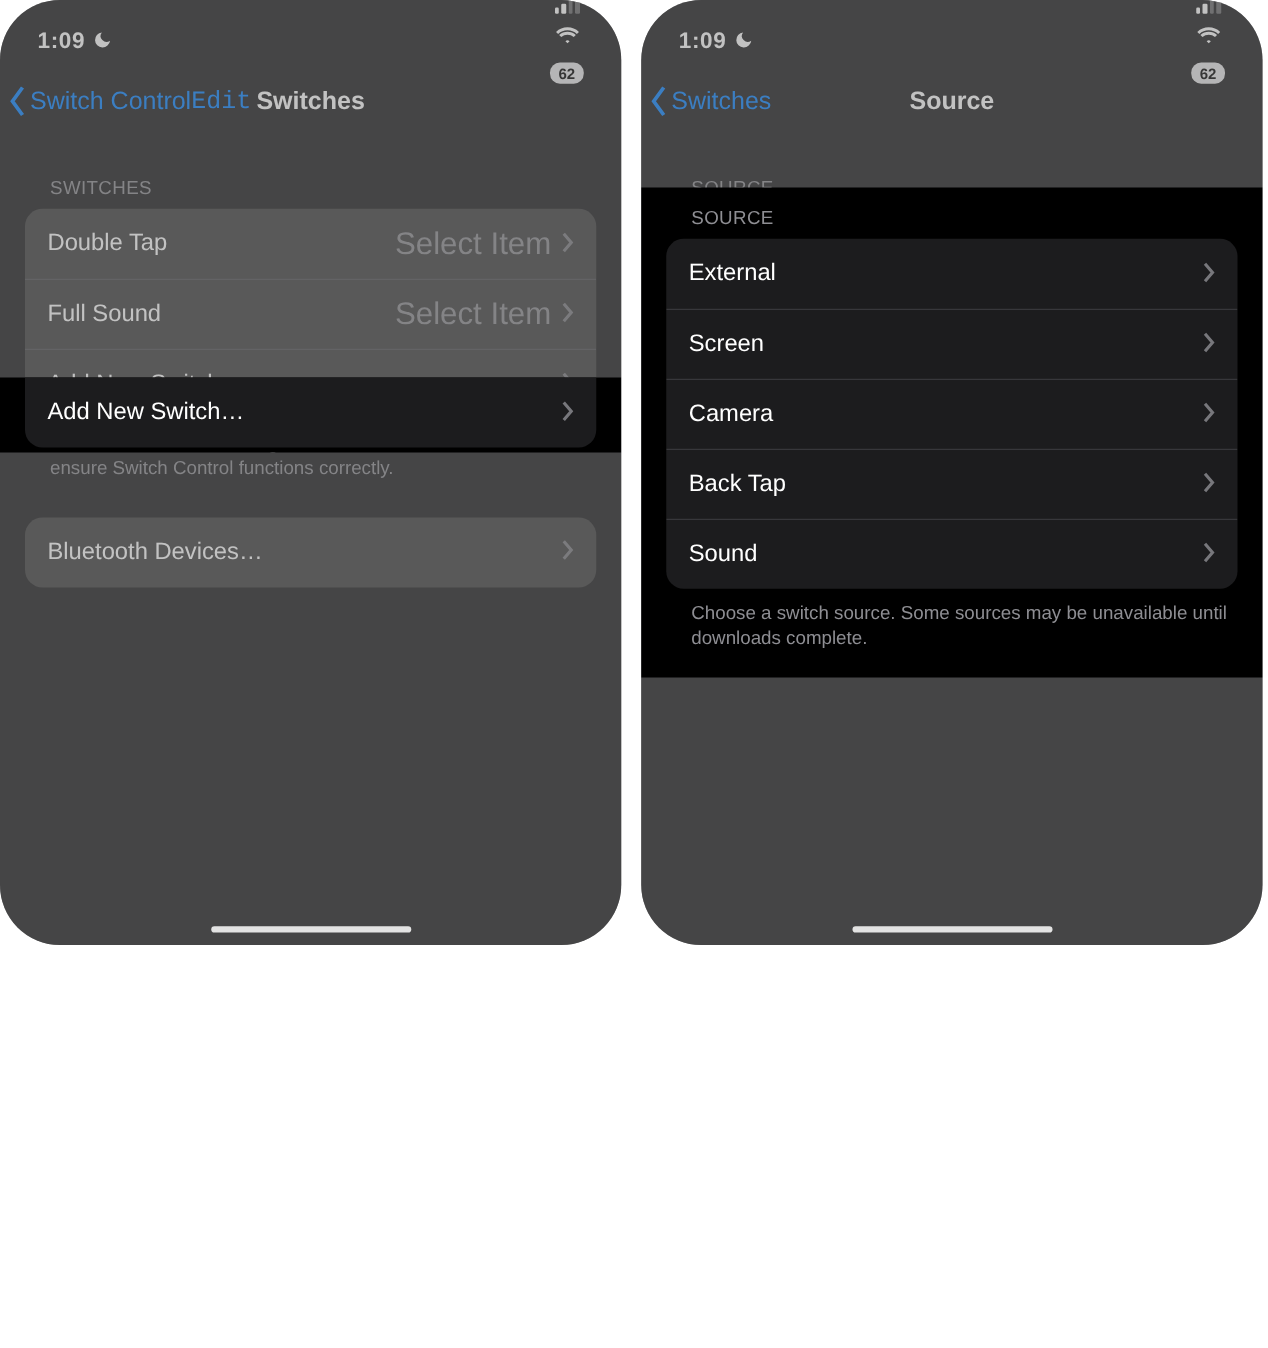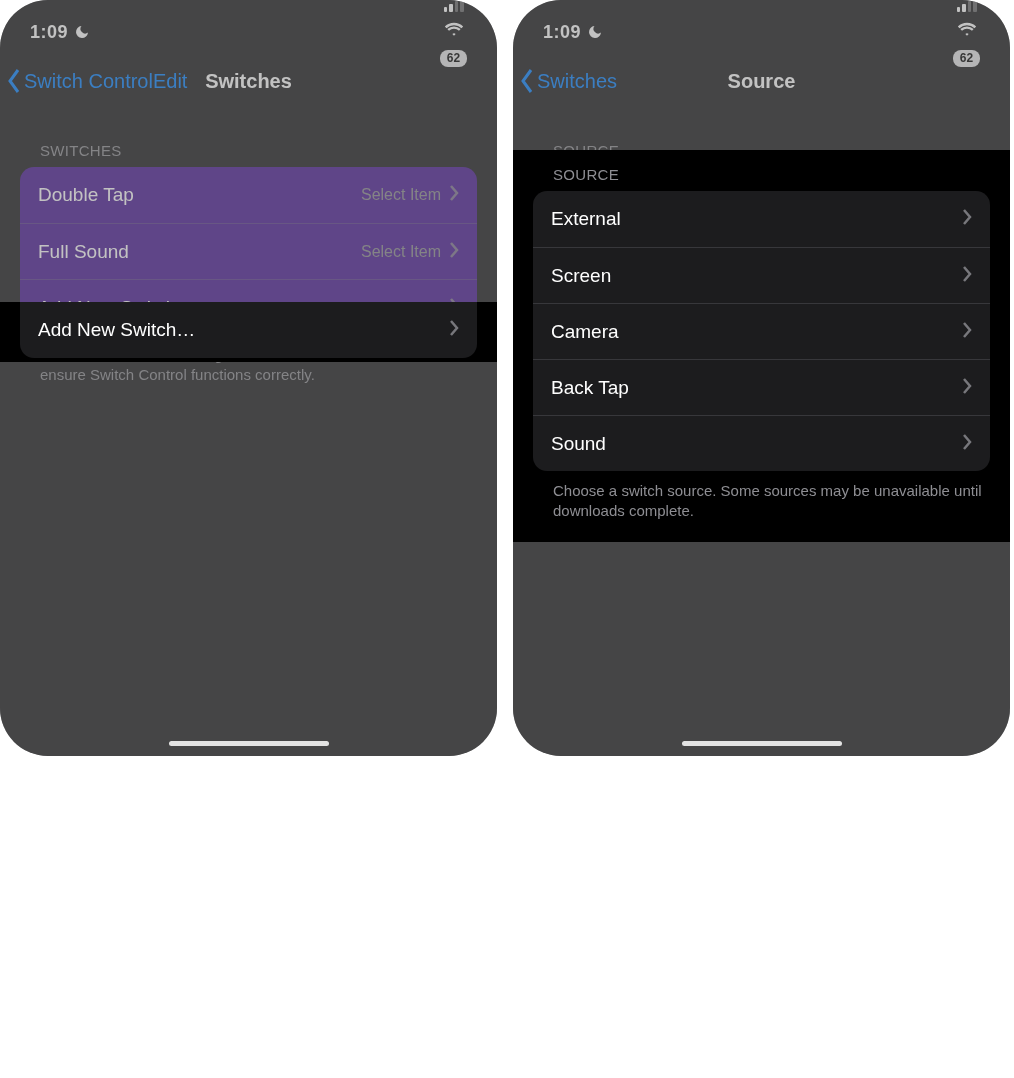--- a/index.html
+++ b/index.html
@@ -56,38 +56,38 @@
     position: relative;
     height: 60px;
   }
   .nav-back { display: flex; align-items: center; gap: 2px; color: #0a84ff; font-size: 20px; }
   .nav-back .chev { display:inline-flex; }
   .nav-back .chev svg { width: 16px; height: 28px; stroke: #0a84ff; stroke-width: 3; fill:none; }
   .nav-title {
     position: absolute; left: 0; right: 0; text-align: center;
     color: #fff; font-size: 20px; font-weight: 600; pointer-events:none;
   }
-  .nav-edit { color: #0a84ff; font-size: 20px; }
+  .nav-edit { color: #0a84ff; font-size: 20px; font-family: Liberation Mono, monospace; }
   .content { flex: 1; overflow: hidden; position: relative; }
   .section-header {
     text-transform: uppercase;
     color: #8e8e93; font-size: 15px; letter-spacing: 0.3px;
     padding: 28px 22px 8px 40px;
   }
   .group {
-    margin: 0 20px; background: #4c1d95; border-radius: 14px; overflow: hidden;
+    margin: 0 20px; background: #404040; border-radius: 14px; overflow: hidden;
   }
   .row {
     display: flex; align-items: center; justify-content: space-between;
     padding: 0 18px; height: 56px;
     border-top: 0.5px solid rgba(120,120,128,0.35);
   }
   .row:first-child { border-top: none; }
   .row .label { color: #fff; font-size: 19px; }
-  .row .detail { color: #8e8e93; font-size: 16px; display:flex; align-items:center; gap:8px;}
+  .row .detail { color: #8e8e93; font-size: 25px; display:flex; align-items:center; gap:8px;}
   .row .chev svg { width: 10px; height: 18px; stroke: rgba(142,142,147,0.8); stroke-width: 2.5; fill:none;}
   .footer-note {
     color: #8e8e93; font-size: 15px; line-height: 1.35;
     padding: 10px 24px 0 40px;
   }
   .home-indicator {
     position: absolute; bottom: 10px; left: 50%; transform: translateX(-50%);
     width: 160px; height: 5px; border-radius: 3px; background: rgba(255,255,255,0.85);
     z-index: 60;
   }
@@ -172,20 +172,30 @@
         <span class="label">Add New Switch…</span>
         <span class="detail">
             <span class="chev"><svg viewBox="0 0 10 18">
                 <polyline points="2,2 8,9 2,16"></polyline>
               </svg></span>
           </span>
       </div>
     </div>
     <div class="footer-note">One switch should be assigned to the Select Item action to ensure Switch Control functions correctly.</div>
 
+    <div class="group single">
+      <div class="row">
+        <span class="label">Bluetooth Devices…</span>
+        <span class="detail">
+            <span class="chev"><svg viewBox="0 0 10 18">
+                <polyline points="2,2 8,9 2,16"></polyline>
+              </svg></span>
+          </span>
+      </div>
+    </div>
   </div>
 
   <div class="overlay-dim"></div>
 
   <div class="highlight-band left-highlight"></div>
   <div class="cloned" style="top:302px;">
     <div class="group dark" style="margin:0 20px; border-radius:0 0 14px 14px;">
       <div class="row" style="border-top:none;">
         <span class="label">Add New Switch…</span>
         <span class="detail">

